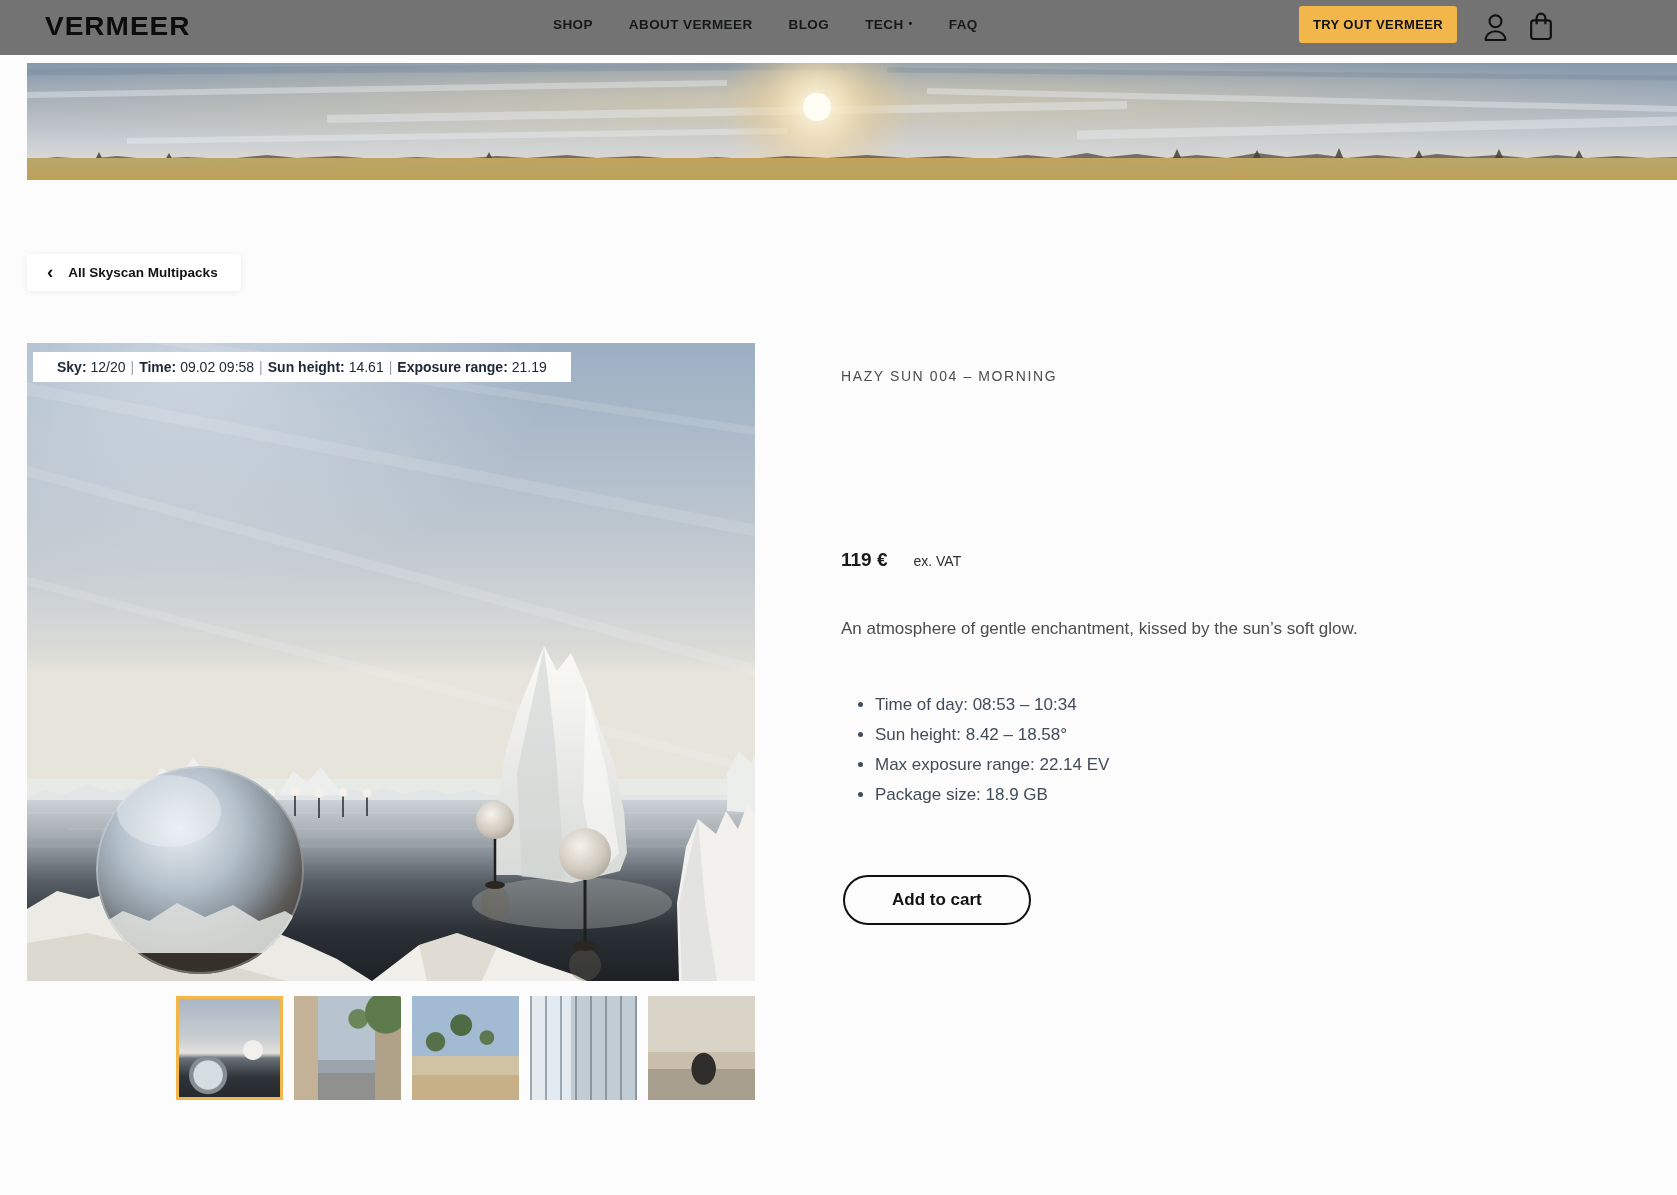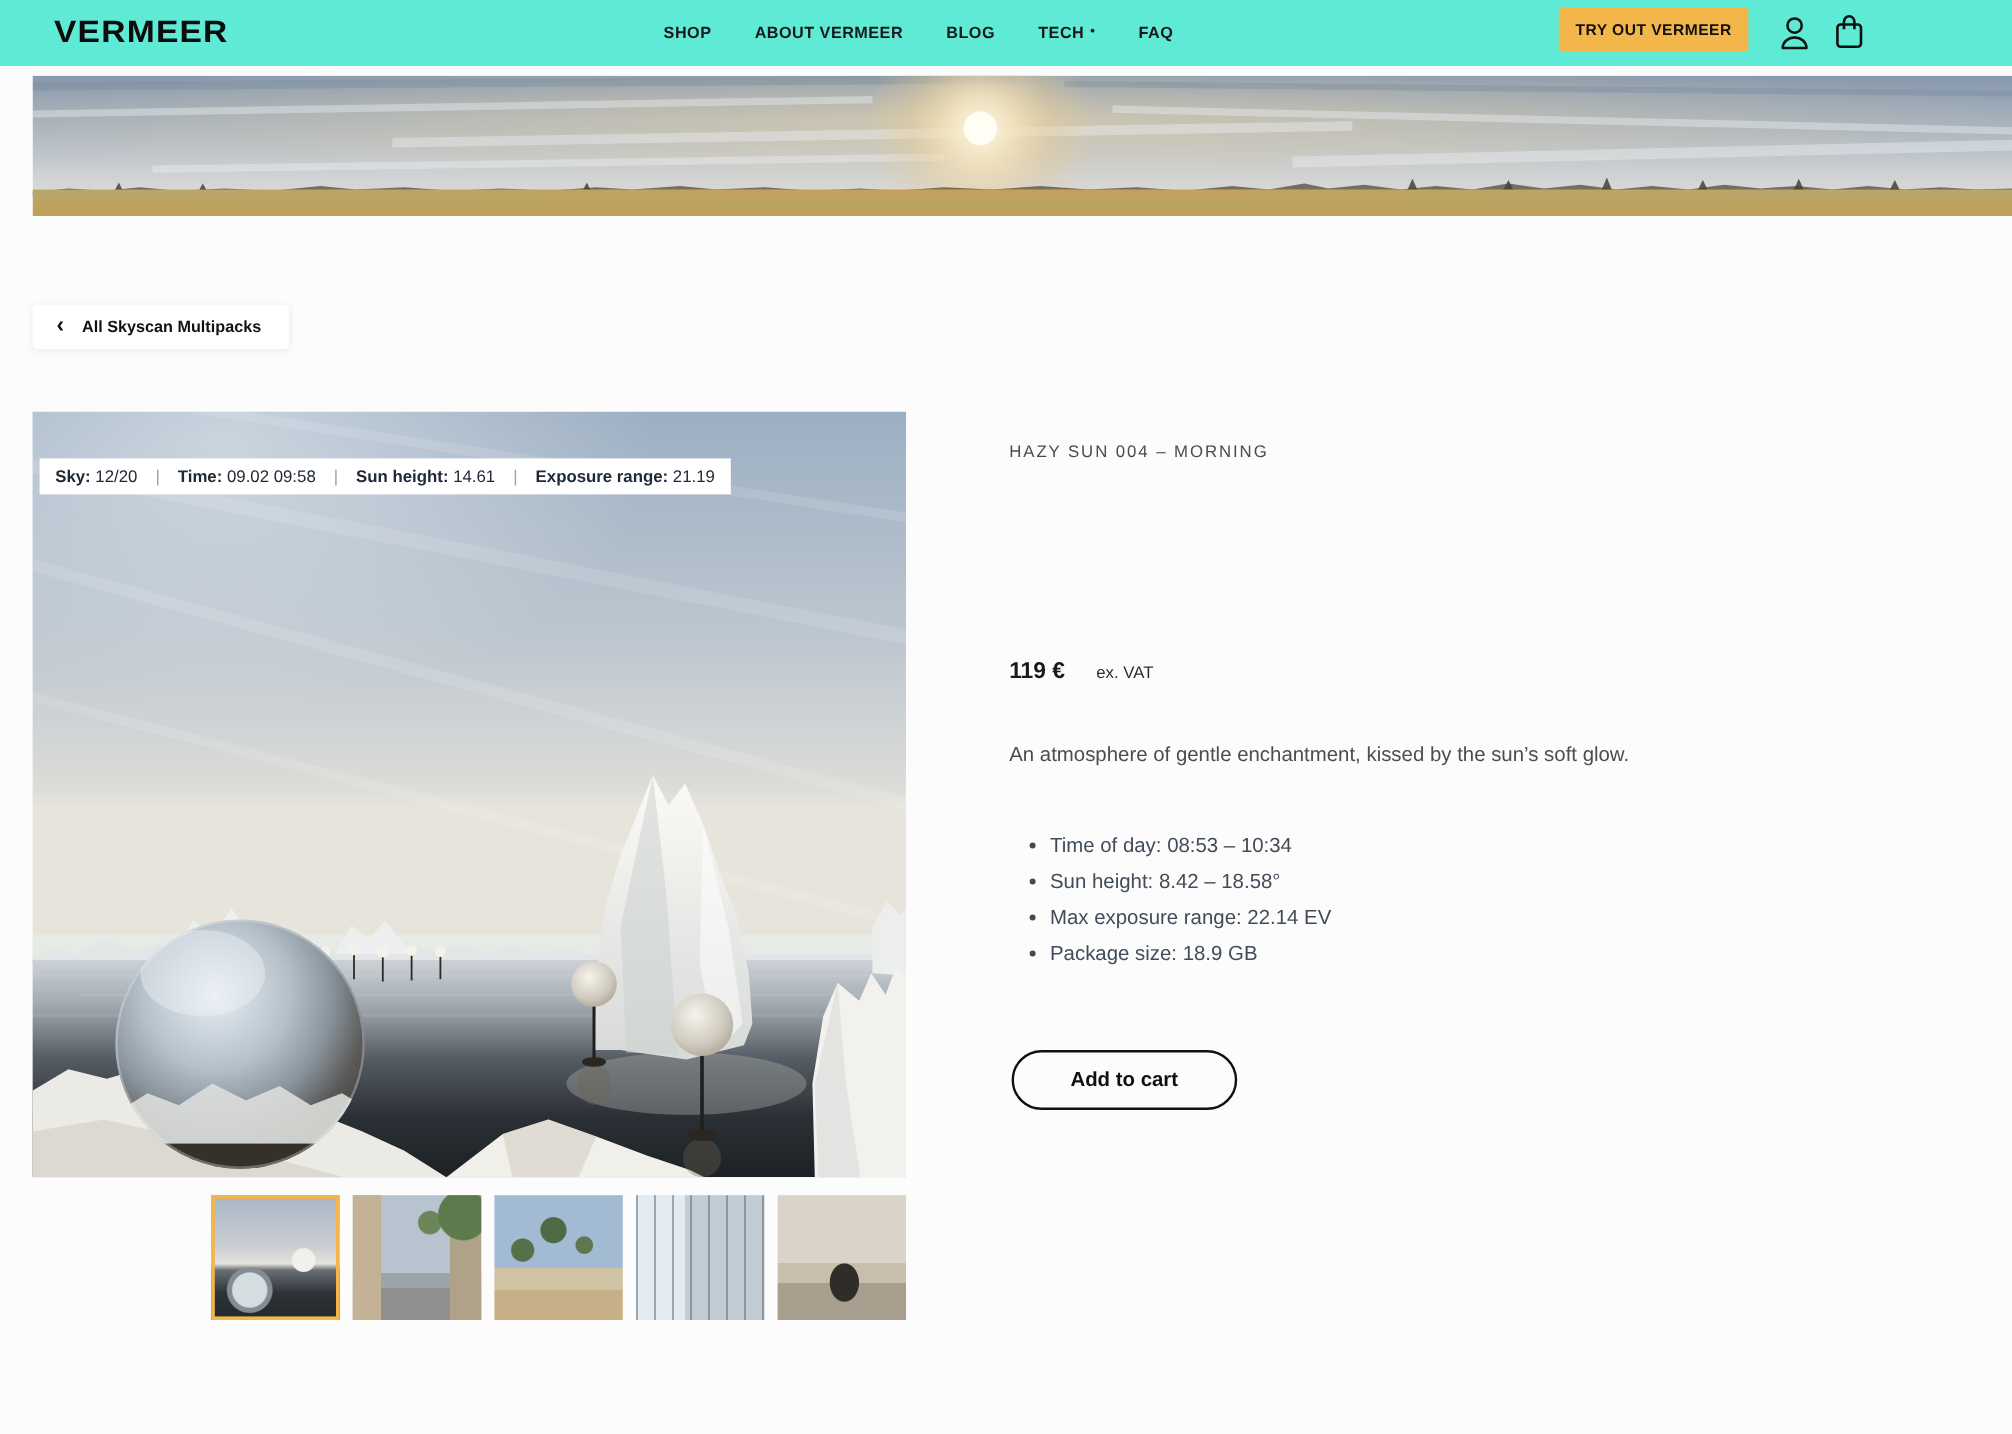--- a/index.html
+++ b/index.html
@@ -1,41 +1,41 @@
 <!DOCTYPE html>
 <html><head>
 <meta charset="utf-8">
 <style>
   * { margin:0; padding:0; box-sizing:border-box; }
   body { background:#fff; font-family:"Liberation Sans", sans-serif; }
   .page { position:relative; width:1677px; height:1195px; background:#fcfcfc; overflow:hidden; }
 
   
-  .header { position:absolute; left:0; top:0; width:100%; height:55px; background:#5eead4; }
+  .header { position:absolute; left:0; top:0; width:100%; height:55px; background:#737373; }
   .logo { position:absolute; left:45px; top:11px; font-size:28px; font-weight:900; letter-spacing:1px; color:#0c0c0c; transform:scaleY(.92); cursor:pointer; }
-  .nav { position:absolute; left:553px; top:0; height:55px; display:flex; align-items:center; gap:36px; }
+  .nav { position:absolute; left:553px; top:17px; height:55px; display:flex; align-items:flex-start; gap:36px; }
   .nav-link { font-size:13.5px; font-weight:600; letter-spacing:.4px; color:#16181a; cursor:pointer; white-space:nowrap; display:flex; align-items:center; gap:5px; }
   .dd-dot { font-size:11px; color:#16181a; position:relative; top:-2px; }
   .cta { position:absolute; left:1299px; top:6px; width:158px; height:37px; background:#f2b64b; border:none; border-radius:3px; font-family:inherit; font-size:13px; font-weight:700; letter-spacing:.4px; color:#111; cursor:pointer; }
   .hicon { position:absolute; top:12px; cursor:pointer; }
   .hicon.account { left:1483px; }
   .hicon.cart { left:1529px; }
 
   
   .hero { position:absolute; left:27px; top:63px; width:1650px; height:117px; overflow:hidden; }
   .hero svg { display:block; width:100%; height:100%; }
 
   
   .backbtn { position:absolute; left:27px; top:254px; height:37px; display:inline-flex; align-items:center; gap:15px; padding:0 23px 0 20px; background:#ffffff; border:none; border-radius:4px; box-shadow:0 1px 6px rgba(0,0,0,.07); font-family:inherit; font-size:13.5px; font-weight:700; color:#121212; cursor:pointer; }
   .backbtn .chev { font-size:19px; font-weight:700; line-height:1; position:relative; top:-1px; }
 
   
   .viewer { position:absolute; left:27px; top:343px; width:728px; height:638px; cursor:pointer; }
   .viewer svg.scene { display:block; width:100%; height:100%; }
-  .overlay { position:absolute; left:6px; top:9px; background:#ffffff; padding:7px 13px; display:flex; align-items:center; gap:14px; font-size:14px; color:#202a36; white-space:nowrap;margin-top:30px; }
+  .overlay { position:absolute; left:6px; top:9px; background:#ffffff; padding:7px 24px; display:flex; align-items:center; gap:4px; font-size:14px; color:#202a36; white-space:nowrap; }
   .overlay b { font-weight:700; }
   .overlay .sep { color:#9aa0a8; font-weight:400; padding:0 1px; }
 
   
   .thumbs { position:absolute; left:176px; top:996px; display:flex; gap:11px; }
   .thumb { width:107px; height:104px; cursor:pointer; background-color:#cfd4d8; }
   .thumb.selected { outline:3px solid #f2b64b; outline-offset:-3px; }
   .t1 { background:
         radial-gradient(circle at 30% 76%, #d6dde1 0 13%, #848d94 14% 17%, rgba(0,0,0,0) 18%),
         radial-gradient(circle at 72% 52%, #f1f0ec 0 10%, rgba(0,0,0,0) 11%),

